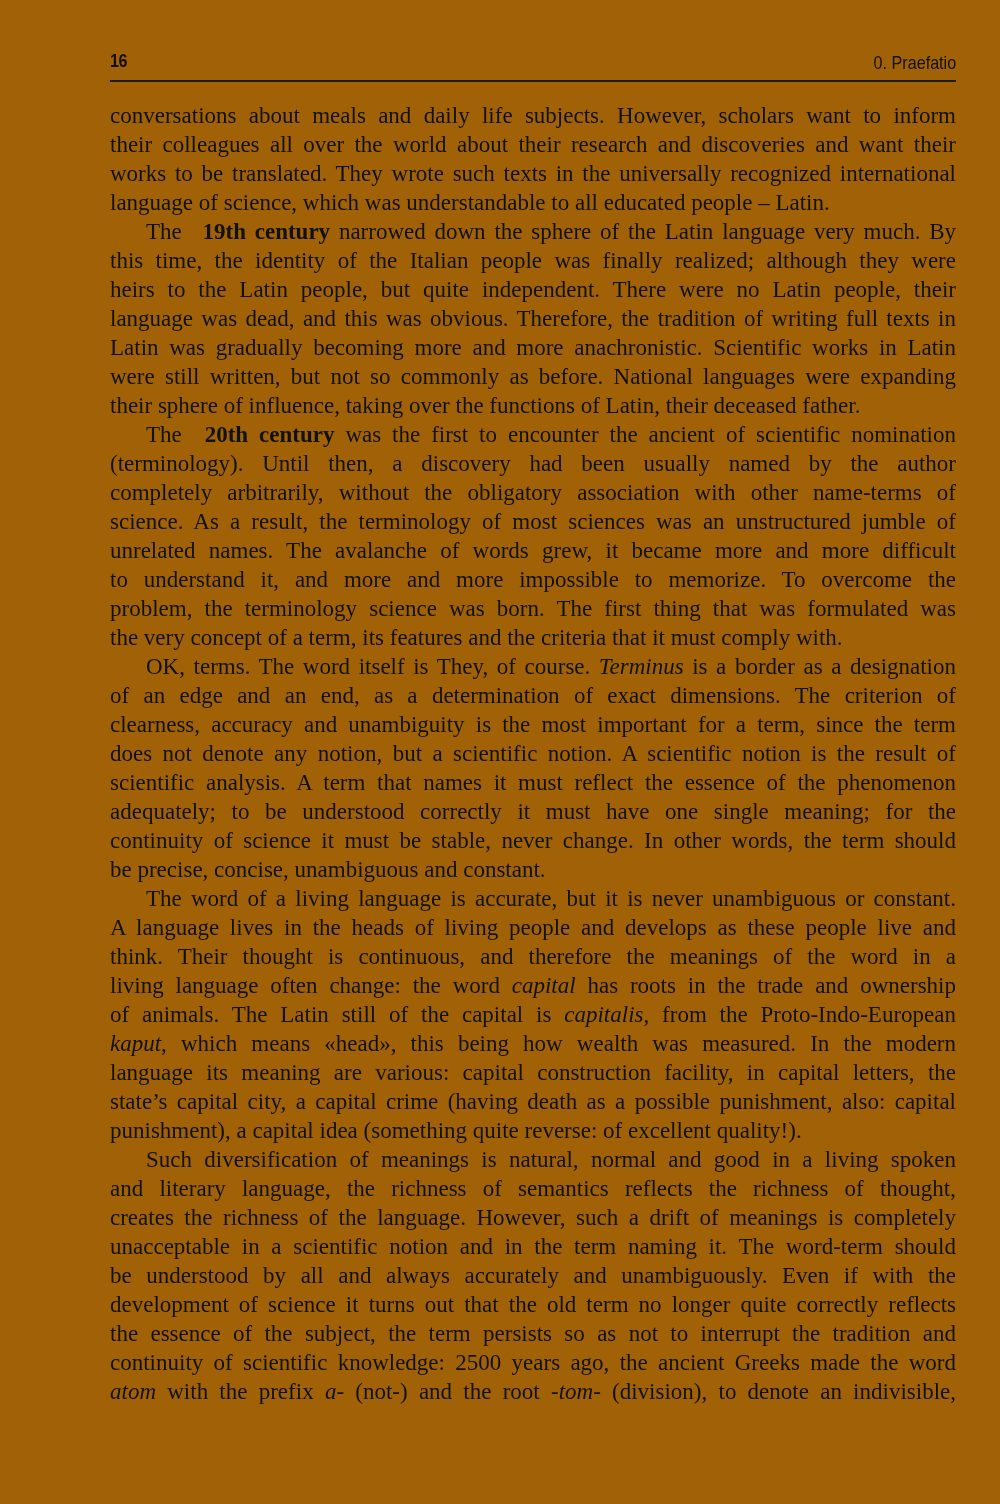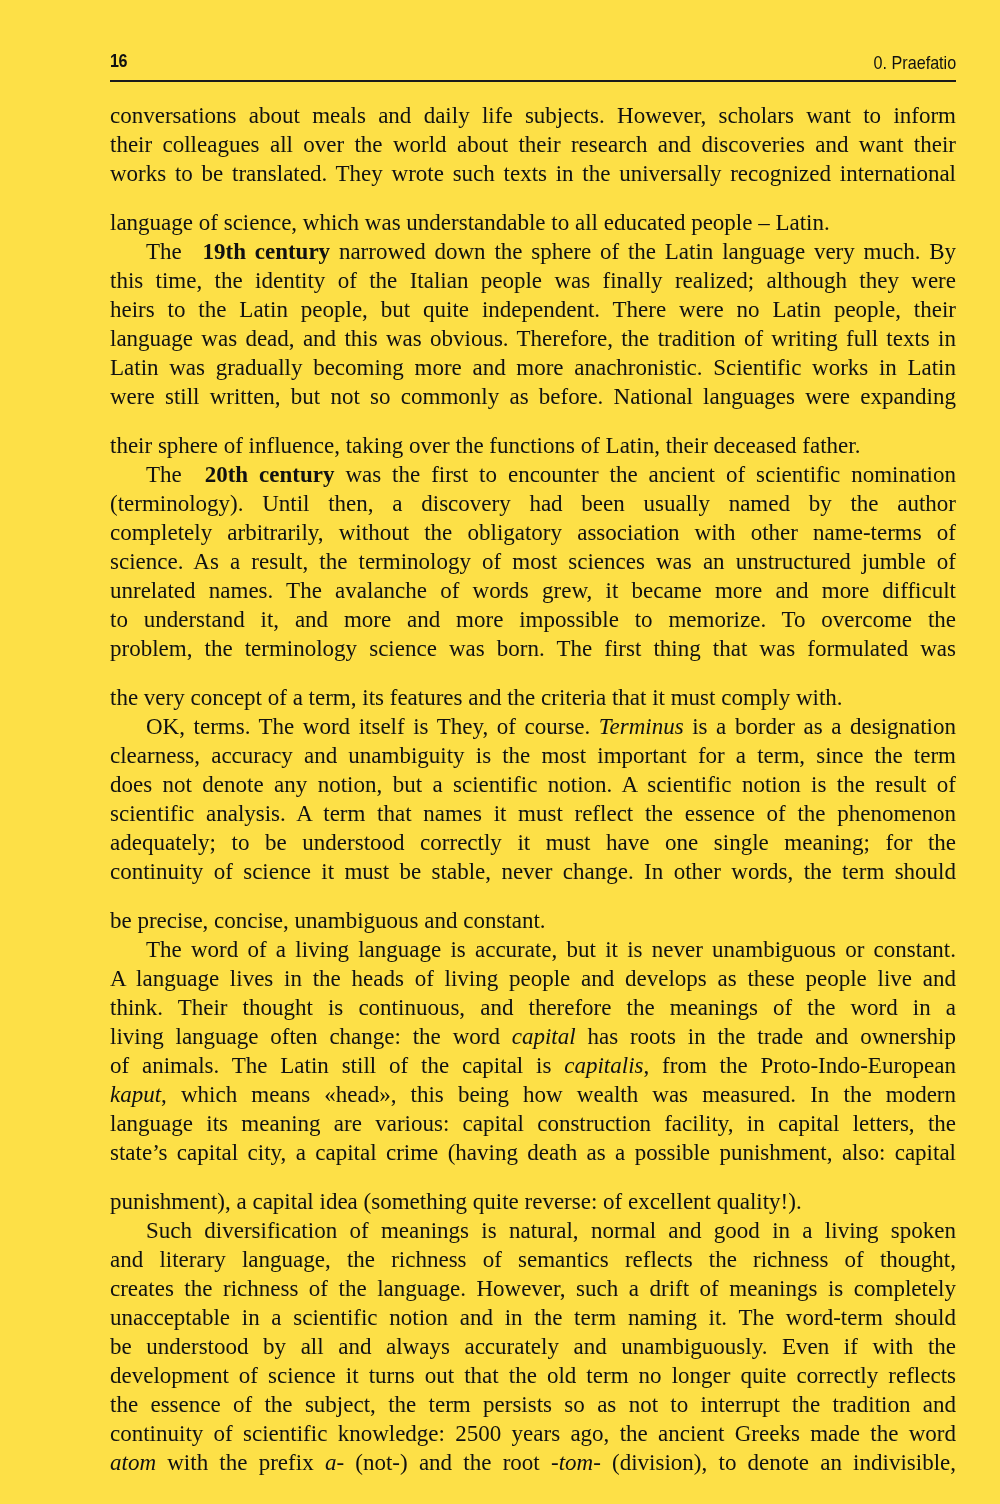--- a/index.html
+++ b/index.html
@@ -1,24 +1,24 @@
 <!DOCTYPE html>
 <html><head>
 <meta charset="utf-8">
 <style>
   html, body { margin: 0; padding: 0; background: #ffffff; }
   body { width: 1000px; height: 1504px; position: relative; overflow: hidden; color: #111; }
-  .page { position: absolute; left: 0; top: 0; width: 1000px; height: 1504px; background: #fde047; }
+  .page { position: absolute; left: 0; top: 0; width: 1000px; height: 1504px; background: #a16207; }
   .header { position: absolute; left: 110px; top: 48px; width: 846px; height: 34px; }
   .page-num { position: absolute; left: 0; top: 2px; font-family: "Liberation Sans", sans-serif; font-weight: bold; font-size: 19px; letter-spacing: -0.5px; transform: scaleX(0.85); transform-origin: left top; }
   .running-head { position: absolute; right: 0; top: 4px; font-family: "Liberation Sans", sans-serif; font-size: 19px; transform: scaleX(0.85); transform-origin: right top; }
   .rule { position: absolute; left: 110px; top: 80px; width: 846px; height: 2px; background: #1a1a1a; }
   .body { position: absolute; left: 110px; top: 101px; width: 846px; font-family: "Liberation Serif", serif; font-size: 23px; line-height: 29px; }
   .line { display: block; height: 29px; white-space: nowrap; text-align: justify; text-align-last: justify; }
-  .line.last { text-align-last: left; margin-top: 20px; }
+  .line.last { text-align-last: left; }
   .line.indent { padding-left: 36px; }
   .bold { font-weight: bold; margin-left: 12px; }
   .it { font-style: italic; }
 </style>
 </head>
 <body>
 
 <div class="page">
   <div class="header">
     <span class="page-num">16</span>
@@ -46,20 +46,21 @@
         <span class="line"><span>(terminology). Until then, a discovery had been usually named by the author</span></span>
         <span class="line"><span>completely arbitrarily, without the obligatory association with other name-terms of</span></span>
         <span class="line"><span>science. As a result, the terminology of most sciences was an unstructured jumble of</span></span>
         <span class="line"><span>unrelated names. The avalanche of words grew, it became more and more difficult</span></span>
         <span class="line"><span>to understand it, and more and more impossible to memorize. To overcome the</span></span>
         <span class="line"><span>problem, the terminology science was born. The first thing that was formulated was</span></span>
         <span class="line last"><span>the very concept of a term, its features and the criteria that it must comply with.</span></span>
       </div>
       <div>
         <span class="line indent"><span>OK, terms. The word itself is They, of course. </span><span class="it">Terminus</span><span> is a border as a designation</span></span>
+        <span class="line"><span>of an edge and an end, as a determination of exact dimensions. The criterion of</span></span>
         <span class="line"><span>clearness, accuracy and unambiguity is the most important for a term, since the term</span></span>
         <span class="line"><span>does not denote any notion, but a scientific notion. A scientific notion is the result of</span></span>
         <span class="line"><span>scientific analysis. A term that names it must reflect the essence of the phenomenon</span></span>
         <span class="line"><span>adequately; to be understood correctly it must have one single meaning; for the</span></span>
         <span class="line"><span>continuity of science it must be stable, never change. In other words, the term should</span></span>
         <span class="line last"><span>be precise, concise, unambiguous and constant.</span></span>
       </div>
       <div>
         <span class="line indent"><span>The word of a living language is accurate, but it is never unambiguous or constant.</span></span>
         <span class="line"><span>A language lives in the heads of living people and develops as these people live and</span></span>

